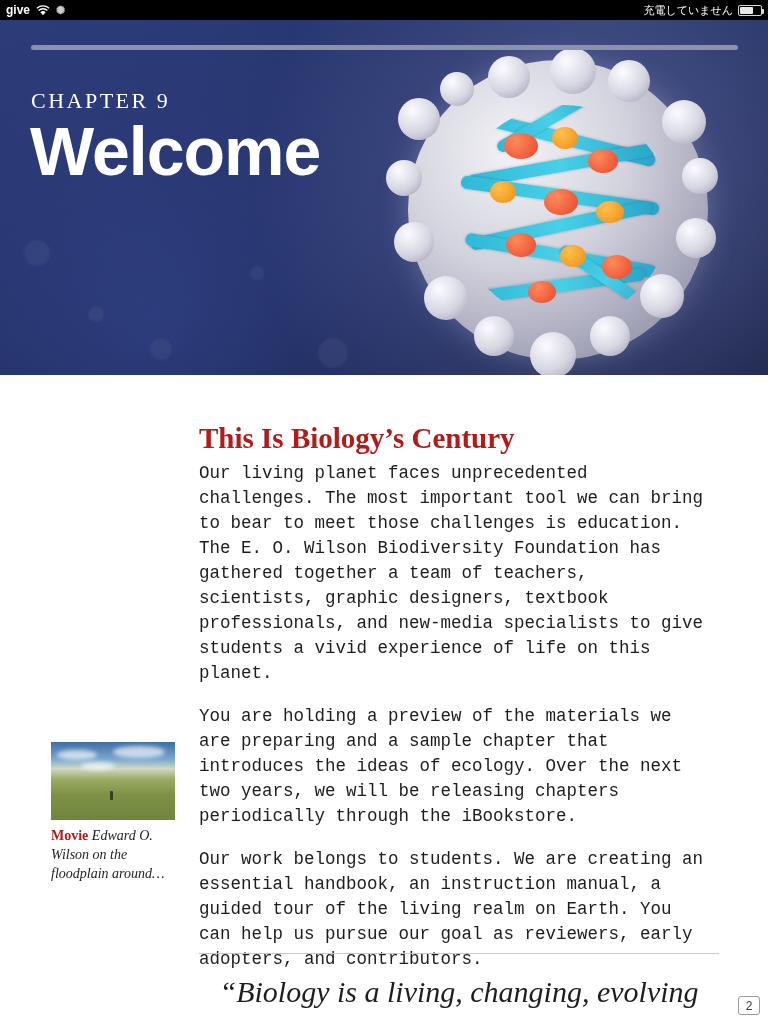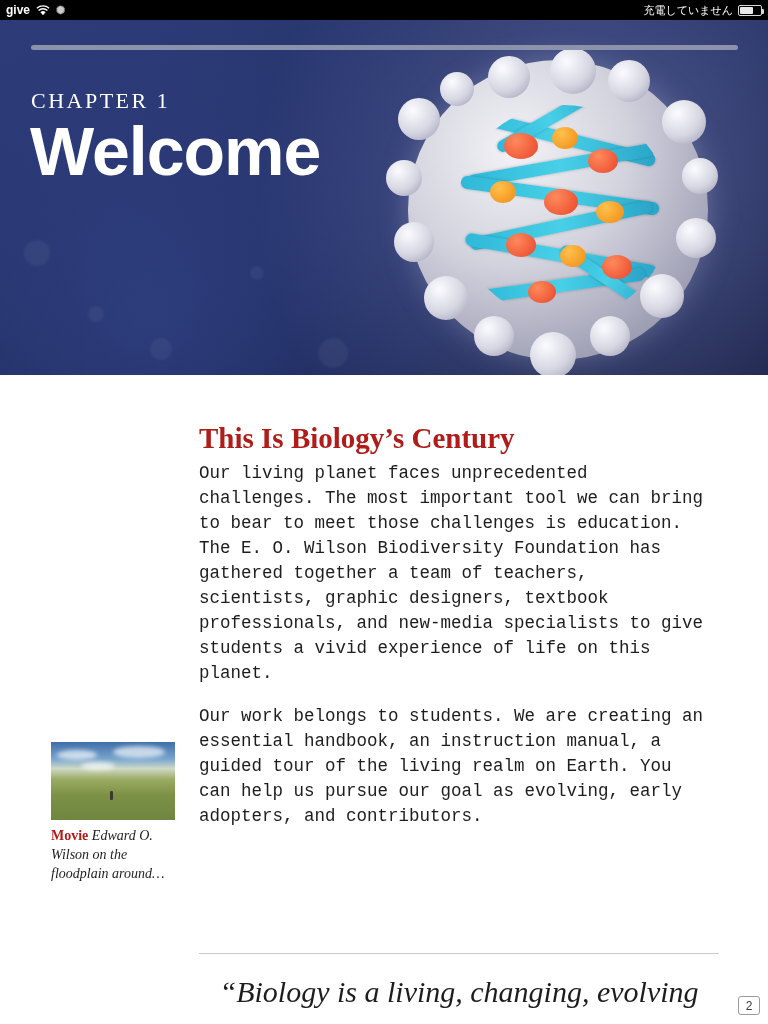--- a/index.html
+++ b/index.html
@@ -354,30 +354,31 @@
         <span class="blob" style="left:88px;  top:84px;  width:34px; height:26px;"></span>
         <span class="blob y" style="left:140px;top:96px;  width:28px; height:22px;"></span>
         <span class="blob" style="left:50px;  top:128px; width:30px; height:24px;"></span>
         <span class="blob y" style="left:104px;top:140px; width:26px; height:22px;"></span>
         <span class="blob" style="left:146px; top:150px; width:30px; height:24px;"></span>
         <span class="blob" style="left:72px;  top:176px; width:28px; height:22px;"></span>
       </div>
     </div>
 
     <div class="progressbar"></div>
-    <div class="chapter-label">CHAPTER 1</div>
+    <div class="chapter-label">CHAPTER 9</div>
     <div class="chapter-title">Welcome</div>
   </div>
 
   <div class="article">
     <div class="section-title">This Is Biology’s Century</div>
 
     <div class="body-col">
       <p>Our living planet faces unprecedented challenges. The most important tool we can bring to bear to meet those challenges is education. The E. O. Wilson Biodiversity Foundation has gathered together a team of teachers, scientists, graphic designers, textbook professionals, and new-media specialists to give students a vivid experience of life on this planet.</p>
-      <p>Our work belongs to students. We are creating an essential handbook, an instruction manual, a guided tour of the living realm on Earth. You can help us pursue our goal as evolving, early adopters, and contributors.</p>
+      <p>You are holding a preview of the materials we are preparing and a sample chapter that introduces the ideas of ecology. Over the next two years, we will be releasing chapters periodically through the iBookstore.</p>
+      <p>Our work belongs to students. We are creating an essential handbook, an instruction manual, a guided tour of the living realm on Earth. You can help us pursue our goal as reviewers, early adopters, and contributors.</p>
     </div>
 
     <div class="figure">
       <div class="thumb">
         <span class="cloud" style="left:6px;  top:8px;  width:40px; height:10px;"></span>
         <span class="cloud" style="left:62px; top:4px;  width:52px; height:12px;"></span>
         <span class="cloud" style="left:30px; top:20px; width:34px; height:8px;"></span>
         <span class="person"></span>
       </div>
       <div class="caption">

